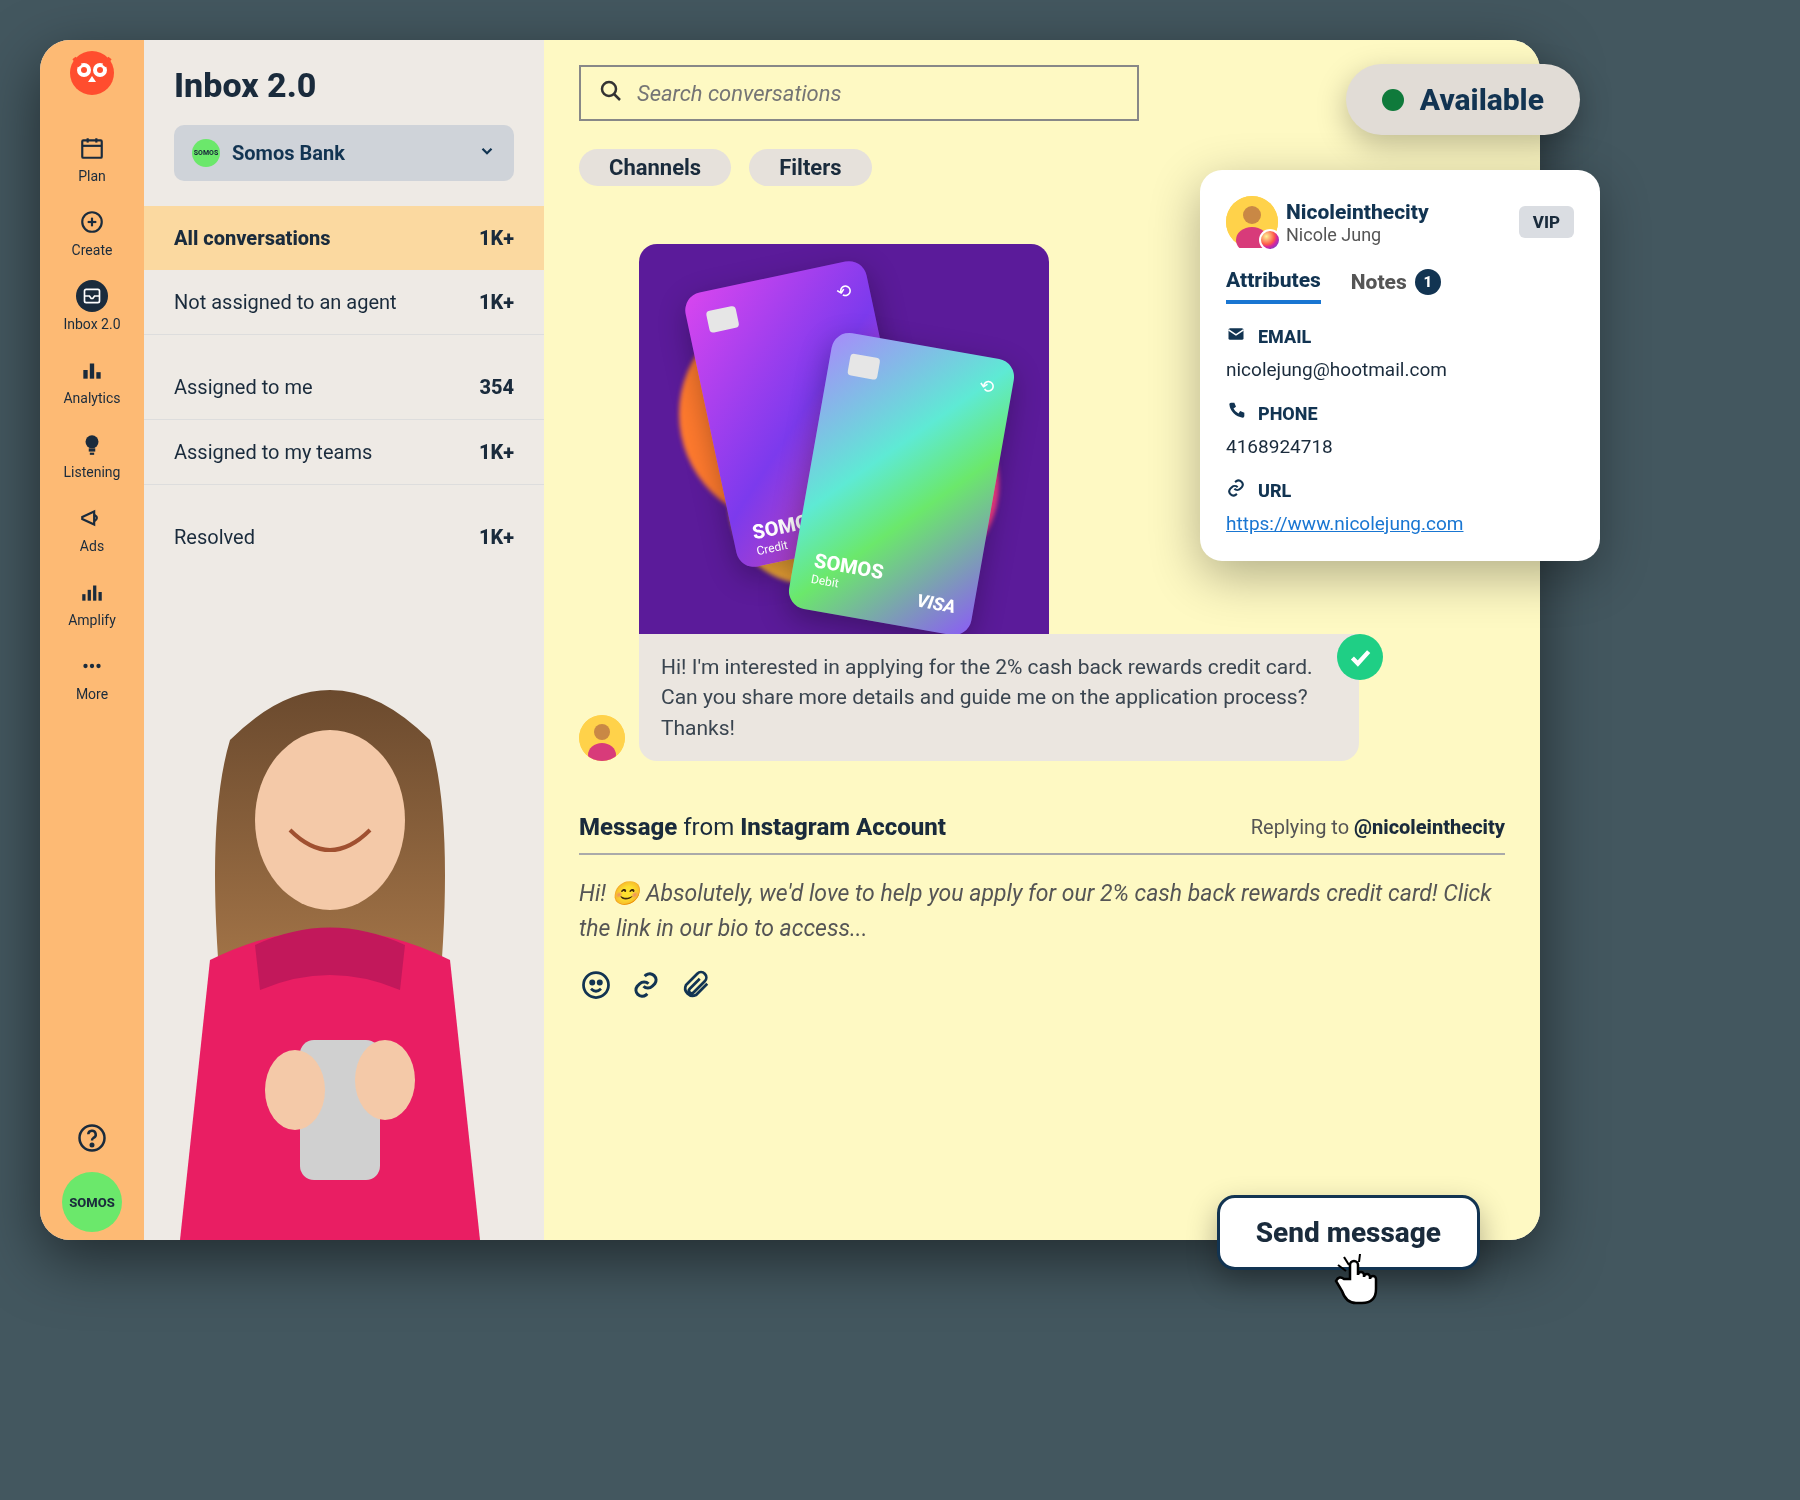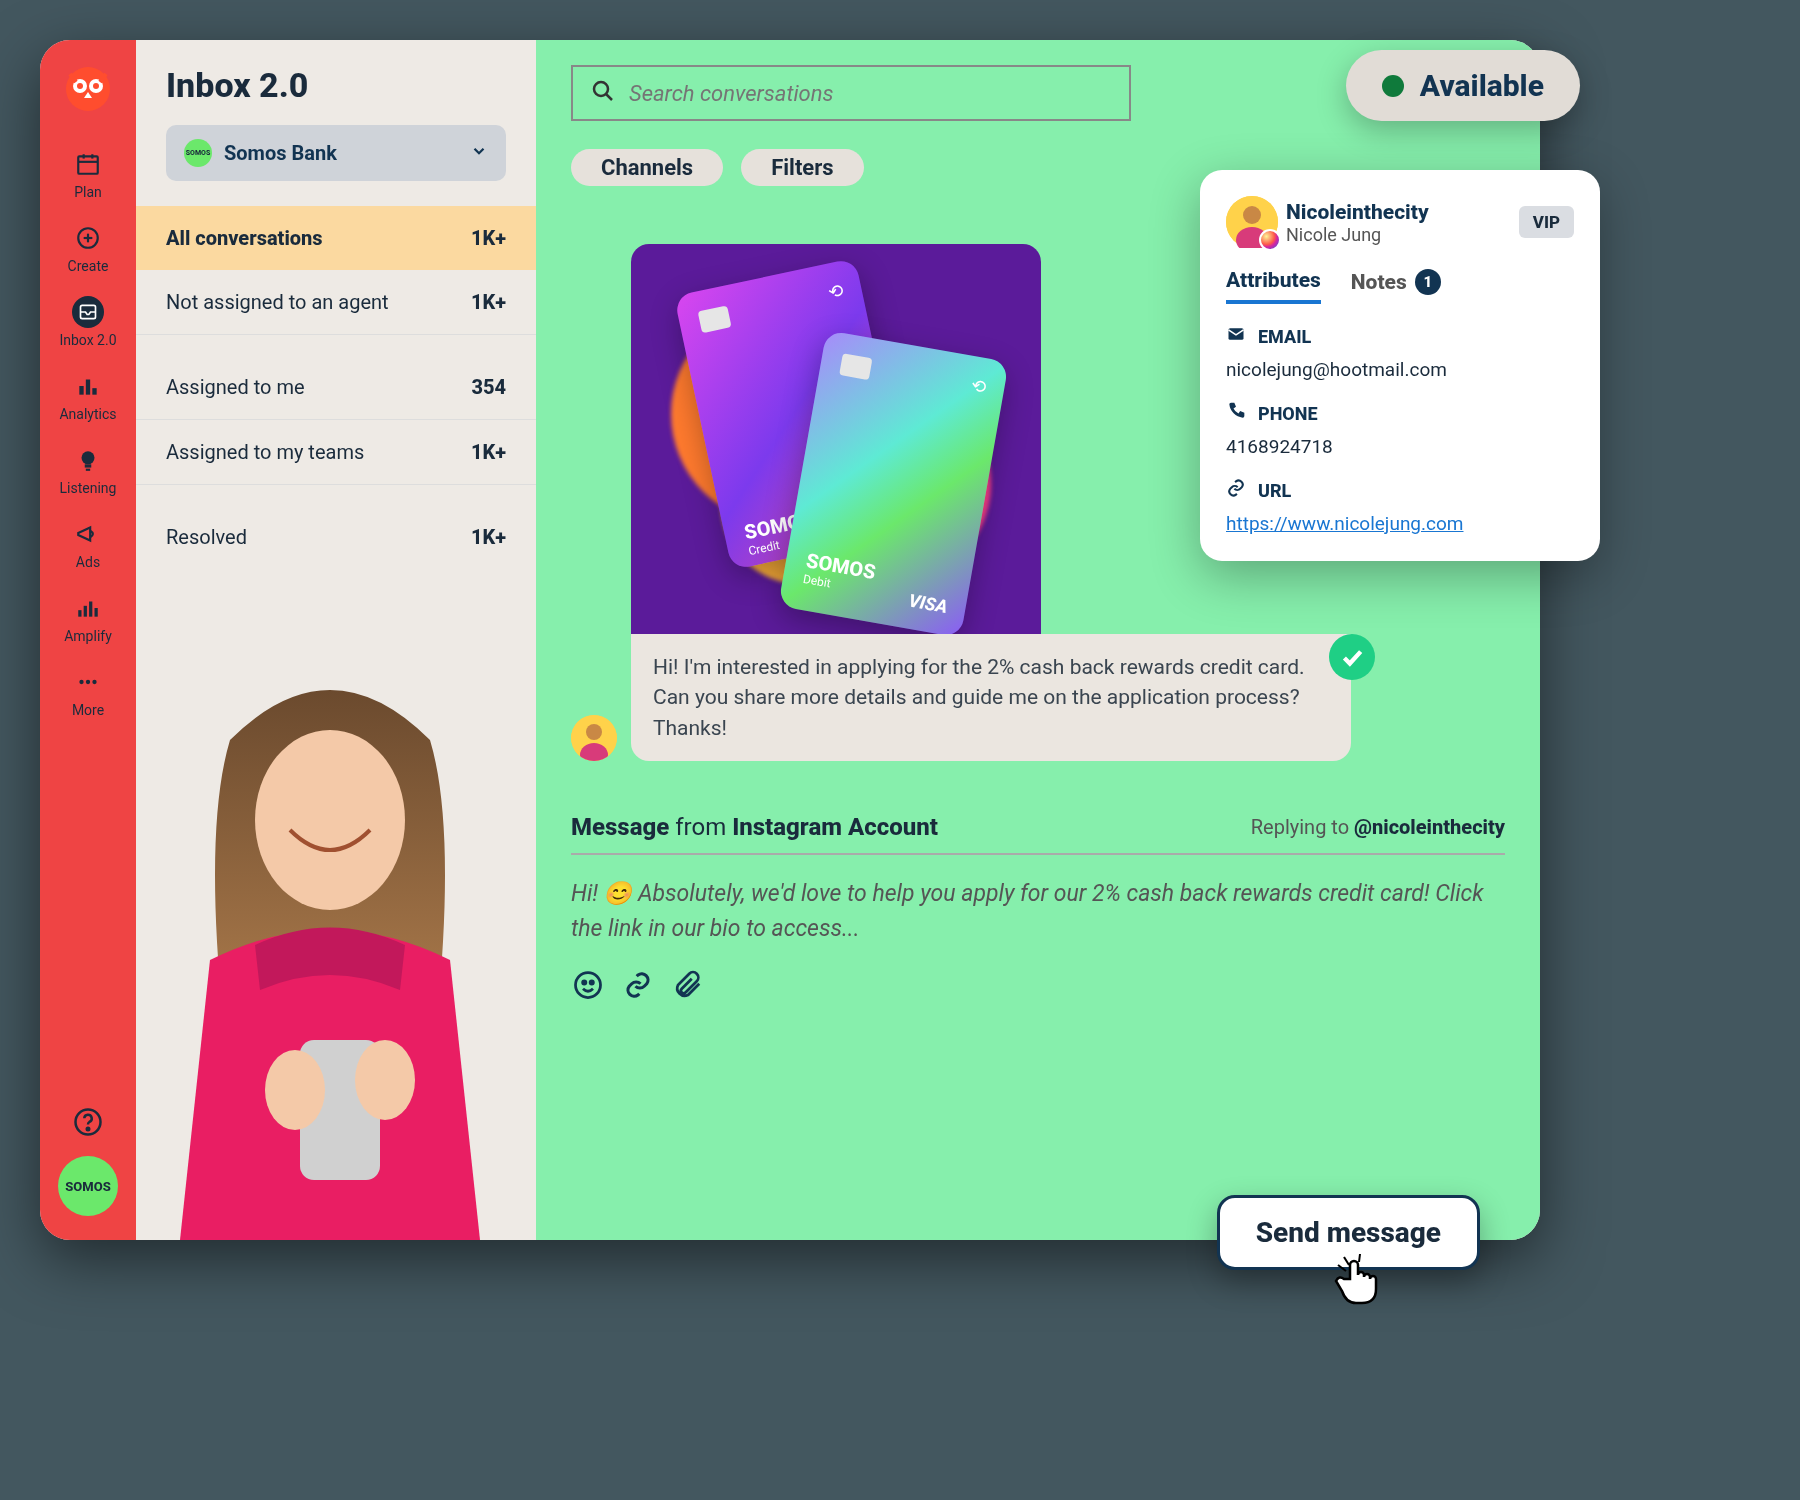--- a/index.html
+++ b/index.html
@@ -1,20 +1,20 @@
 <!DOCTYPE html>
 <html><head>
 <meta charset="utf-8">
 <style>
 * { box-sizing: border-box; margin: 0; padding: 0; font-family: -apple-system, BlinkMacSystemFont, "Segoe UI", Roboto, sans-serif; }
 body { background: #43575f; padding: 40px; width: 1800px; height: 1500px; }
 .app-frame { position: relative; background: #eeeae5; border-radius: 30px; width: 1500px; height: 1200px; box-shadow: 0 20px 60px rgba(0,0,0,0.5); overflow: visible; display: flex; }
 
 
-.nav-rail { width: 96px; background: #ef4444; border-radius: 30px 0 0 30px; display: flex; flex-direction: column; align-items: center; padding: 24px 0; gap: 6px; }
+.nav-rail { width: 104px; background: #fdba74; border-radius: 30px 0 0 30px; display: flex; flex-direction: column; align-items: center; padding: 8px 0; gap: 6px; }
 .nav-rail .logo { width: 60px; height: 60px; margin-bottom: 10px; }
 .nav-rail .nav-item { display: flex; flex-direction: column; align-items: center; gap: 4px; padding: 8px 0; cursor: pointer; width: 100%; }
 .nav-rail .nav-item .icon { width: 32px; height: 32px; display: flex; align-items: center; justify-content: center; color: #1a2b3c; }
 .nav-rail .nav-item.active .icon { background: #1a2b3c; border-radius: 50%; color: #fff; }
 .nav-rail .nav-item .label { font-size: 14px; color: #1a2b3c; }
 .nav-rail .spacer { flex: 1; }
 .nav-rail .help-icon { width: 36px; height: 36px; display: flex; align-items: center; justify-content: center; color: #1a2b3c; margin-bottom: 10px; }
 .nav-rail .brand-badge { width: 60px; height: 60px; border-radius: 50%; background: #6be86b; display: flex; align-items: center; justify-content: center; font-size: 13px; font-weight: 800; color: #1a2b3c; }
 
 
@@ -24,42 +24,42 @@
 .workspace-select .ws-badge { width: 28px; height: 28px; border-radius: 50%; background: #6be86b; display: flex; align-items: center; justify-content: center; font-size: 7px; font-weight: 800; color: #1a2b3c; }
 .workspace-select .ws-name { flex: 1; font-size: 20px; font-weight: 700; color: #123452; }
 .workspace-select .chev { color: #123452; }
 .inbox-filters { margin-top: 10px; }
 .filter-row { display: flex; justify-content: space-between; padding: 20px 30px; font-size: 20px; color: #1a2b3c; border-bottom: 1px solid #ddd; cursor: pointer; }
 .filter-row.active { background: #fbd9a0; font-weight: 800; border: none; }
 .filter-row .count { font-weight: 800; }
 .filter-group-gap { height: 20px; }
 
 
-.main-area { flex: 1; background: #86efac; border-radius: 0 30px 30px 0; padding: 25px 35px; display: flex; flex-direction: column; position: relative; overflow: visible; }
+.main-area { flex: 1; background: #fef9c3; border-radius: 0 30px 30px 0; padding: 25px 35px; display: flex; flex-direction: column; position: relative; overflow: visible; }
 .search-bar { border: 2px solid #888; padding: 12px 18px; display: flex; align-items: center; gap: 14px; width: 560px; }
 .search-bar input { border: none; outline: none; font-size: 22px; font-style: italic; color: #666; flex: 1; background: transparent; }
 .pill-row { display: flex; gap: 18px; margin: 28px 0; }
 .pill { background: #e6e1db; border-radius: 999px; padding: 6px 30px; font-size: 22px; font-weight: 700; color: #1a2b3c; cursor: pointer; border: none; }
 .msg-card { display: flex; align-items: flex-end; gap: 14px; margin-top: 30px; }
 .msg-avatar { width: 46px; height: 46px; border-radius: 50%; background: #ffd24a; flex-shrink: 0; overflow: hidden; }
 .msg-bubble-wrap { position: relative; }
 .msg-image { width: 410px; height: 390px; background: #5b1b9a; border-radius: 18px 18px 0 0; position: relative; overflow: hidden; }
 .msg-text { background: #ebe6e0; border-radius: 0 0 18px 18px; padding: 18px 22px; font-size: 21px; color: #3a4550; line-height: 1.45; max-width: 720px; }
 .read-badge { position: absolute; right: -24px; top: 390px; width: 46px; height: 46px; border-radius: 50%; background: #1fcf85; display: flex; align-items: center; justify-content: center; color: #fff; }
 .reply-header { display: flex; justify-content: space-between; align-items: center; margin-top: 52px; padding-bottom: 12px; border-bottom: 2px solid #aaa; font-size: 24px; }
 .reply-header .left { color: #1a2b3c; }
 .reply-header .left strong { font-weight: 800; }
 .reply-header .right { color: #555; font-size: 20px; }
 .reply-header .right strong { font-weight: 800; color: #1a2b3c; }
 .reply-draft { margin-top: 22px; font-size: 23px; font-style: italic; color: #555; line-height: 1.5; }
 .composer-icons { display: flex; gap: 16px; margin-top: 22px; color: #123452; }
 .composer-icons .ci { width: 34px; height: 34px; display: flex; align-items: center; justify-content: center; cursor: pointer; }
 
 
-.availability-pill { position: absolute; top: 10px; right: -40px; background: #e1dcd6; border-radius: 999px; padding: 18px 36px; display: flex; align-items: center; gap: 16px; box-shadow: 0 10px 30px rgba(0,0,0,0.25); }
+.availability-pill { position: absolute; top: 24px; right: -40px; background: #e1dcd6; border-radius: 999px; padding: 18px 36px; display: flex; align-items: center; gap: 16px; box-shadow: 0 10px 30px rgba(0,0,0,0.25); }
 .availability-pill .dot { width: 22px; height: 22px; border-radius: 50%; background: #0f7a3b; }
 .availability-pill .txt { font-size: 30px; font-weight: 800; color: #123452; }
 
 .contact-card { position: absolute; top: 130px; right: -60px; width: 400px; background: #fff; border-radius: 22px; box-shadow: 0 15px 50px rgba(0,0,0,0.3); padding: 26px; }
 .contact-card .head { display: flex; align-items: center; gap: 8px; }
 .contact-card .avatar2 { width: 52px; height: 52px; border-radius: 50%; background: #ffd24a; position: relative; }
 .contact-card .avatar2 .ig-dot { position: absolute; right: -3px; bottom: -3px; width: 22px; height: 22px; border-radius: 50%; background: radial-gradient(circle at 30% 30%, #fdf497, #fd5949 45%, #d6249f 60%, #285aeb); border: 2px solid #fff; }
 .contact-card .names { flex: 1; }
 .contact-card .handle { font-size: 21px; font-weight: 800; color: #123452; }
 .contact-card .realname { font-size: 18px; color: #555; }

